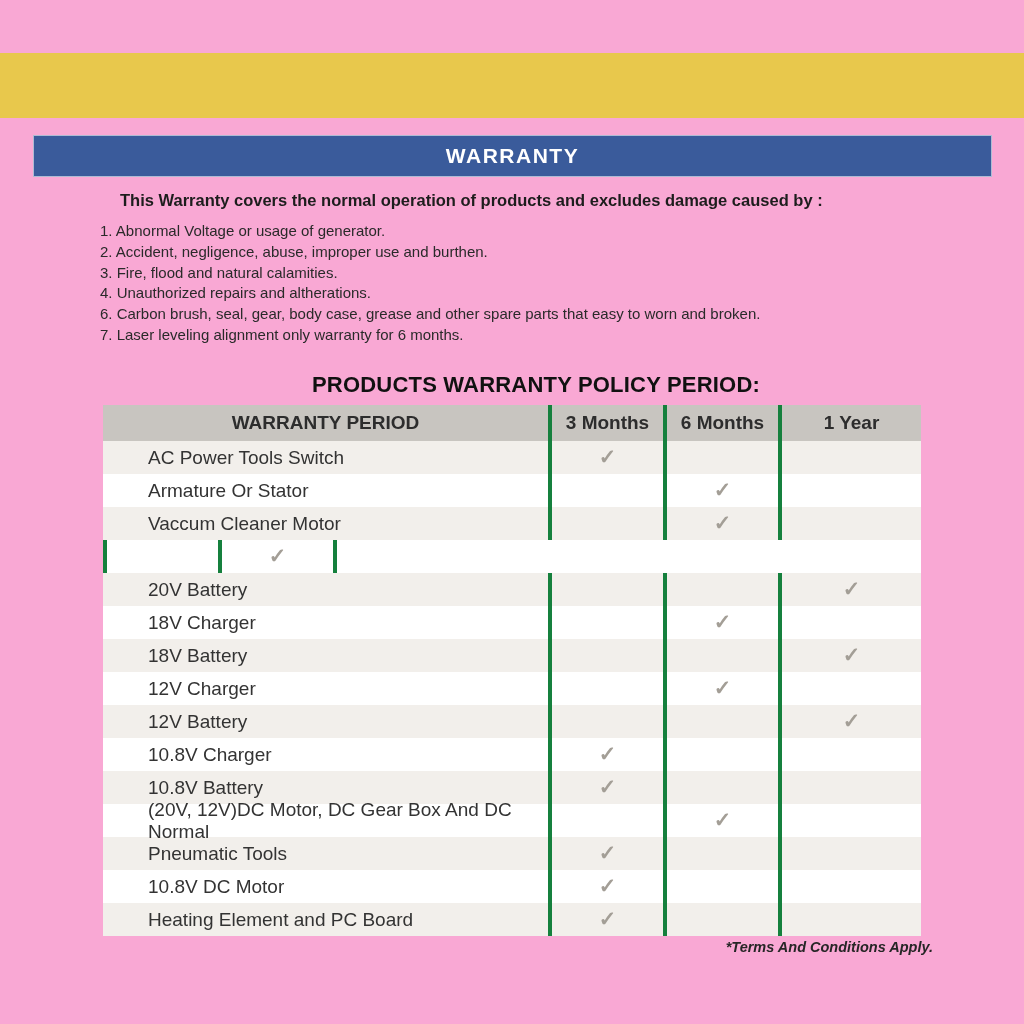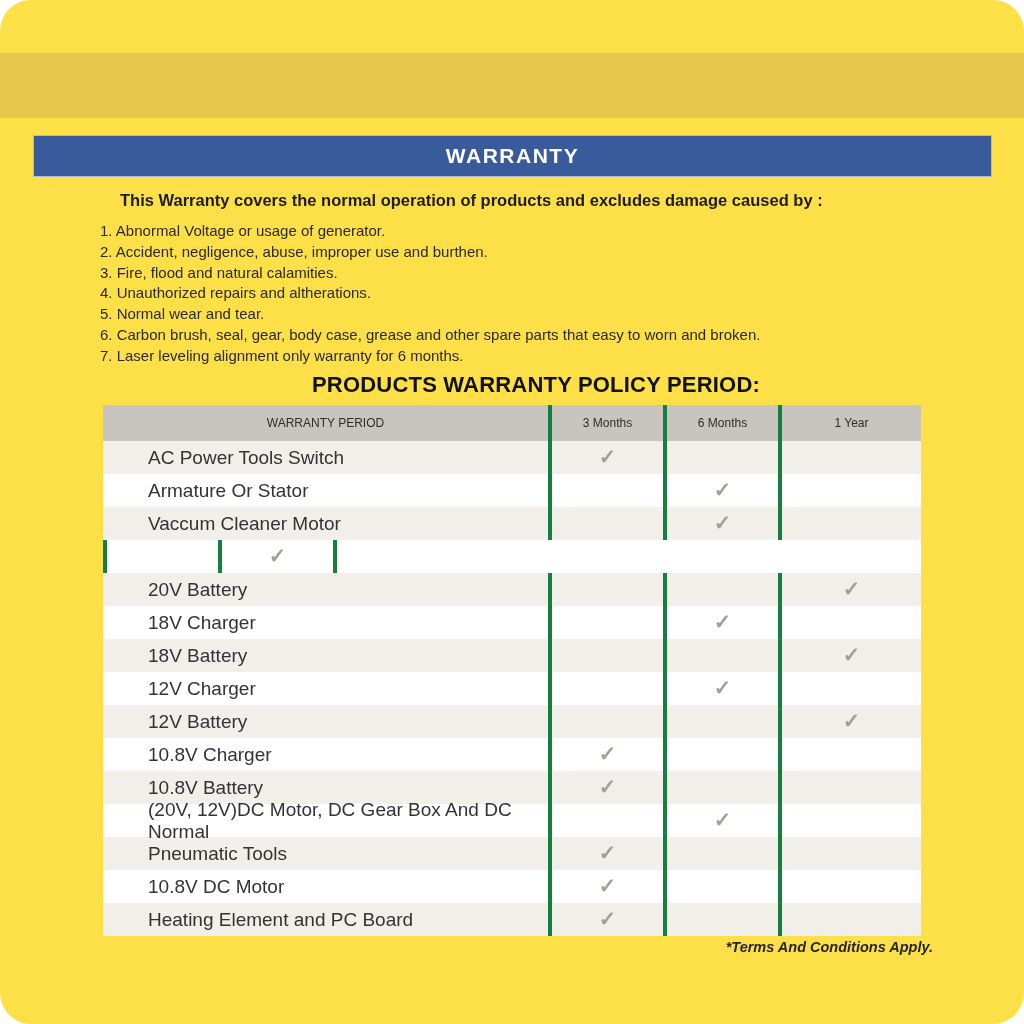--- a/index.html
+++ b/index.html
@@ -1,23 +1,22 @@
 <!DOCTYPE html>
 <html><head>
 <meta charset="utf-8">
 <style>
   html, body { margin: 0; padding: 0; background: #ffffff; }
   body { font-family: "Liberation Sans", sans-serif; color: #2e2e2e; }
   #page {
     position: relative;
     width: 1024px;
     height: 1024px;
-    background: #fde047;
+    background: #f9a8d4;
     overflow: hidden;
-    border-radius: 31px;
   }
 
   
   .yellow-band {
     position: absolute;
     left: 0; top: 53px;
     width: 1024px; height: 65px;
     background: #e8c84c;
   }
 
@@ -84,22 +83,22 @@
     align-items: center;
   }
   .c0 { width: 445px; }
   .c1 { width: 115px; justify-content: center; }
   .c2 { width: 115px; justify-content: center; }
   .c3 { width: 143px; justify-content: center; }
   .c1, .c2, .c3 { border-left: 4px solid #15803d; }
 
   .t-head { height: 36px; background: #c8c5c0; }
   .t-head .t-cell {
-    font-weight: normal;
-    font-size: 12px;
+    font-weight: bold;
+    font-size: 19px;
     color: #2d2d2d;
   }
   .t-head .c0 { justify-content: center; }
 
   .t-body-row { height: 33px; }
   .t-body-row.odd  { background: #f2efeb; }
   .t-body-row.even { background: #ffffff; }
   .t-body-row .c0 {
     padding-left: 45px;
     font-size: 19px;
@@ -134,21 +133,20 @@
     <span class="bar-title">WARRANTY</span>
   </div>
 
   <div class="intro-heading">This Warranty covers the normal operation of products and excludes damage caused by :</div>
 
   <div class="exclusion-list">
     <div>1. Abnormal Voltage or usage of generator.</div>
     <div>2. Accident, negligence, abuse, improper use and burthen.</div>
     <div>3. Fire, flood and natural calamities.</div>
     <div>4. Unauthorized repairs and altherations.</div>
-    <div>5. Normal wear and tear.</div>
     <div>6. Carbon brush, seal, gear, body case, grease and other spare parts that easy to worn and broken.</div>
     <div>7. Laser leveling alignment only warranty for 6 months.</div>
   </div>
 
   <div class="table-title">PRODUCTS WARRANTY POLICY PERIOD:</div>
 
   <div class="w-table" id="warranty-table">
       <div class="t-row t-head">
         <div class="t-cell c0">WARRANTY PERIOD</div>
         <div class="t-cell c1">3 Months</div>

